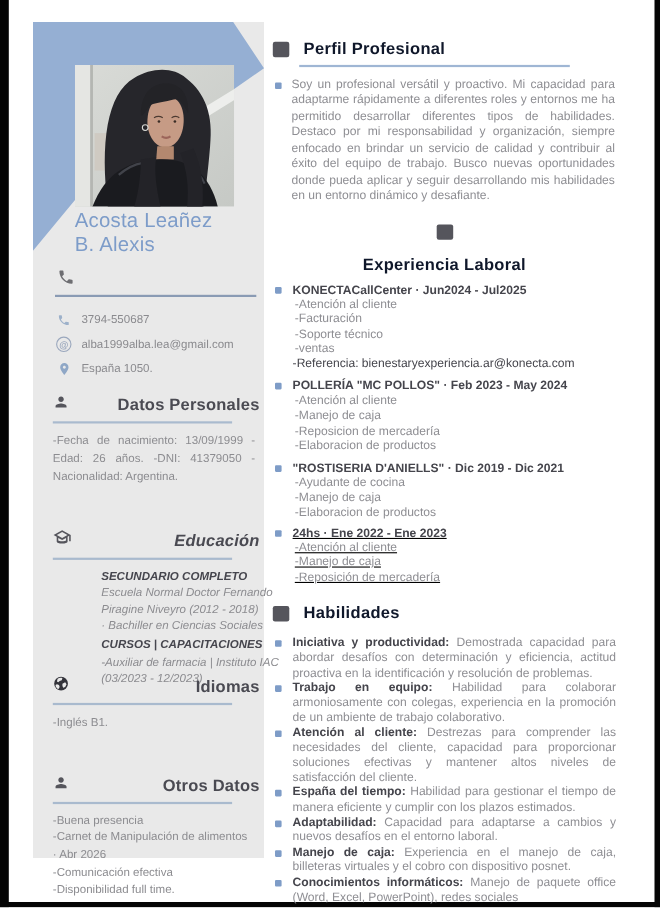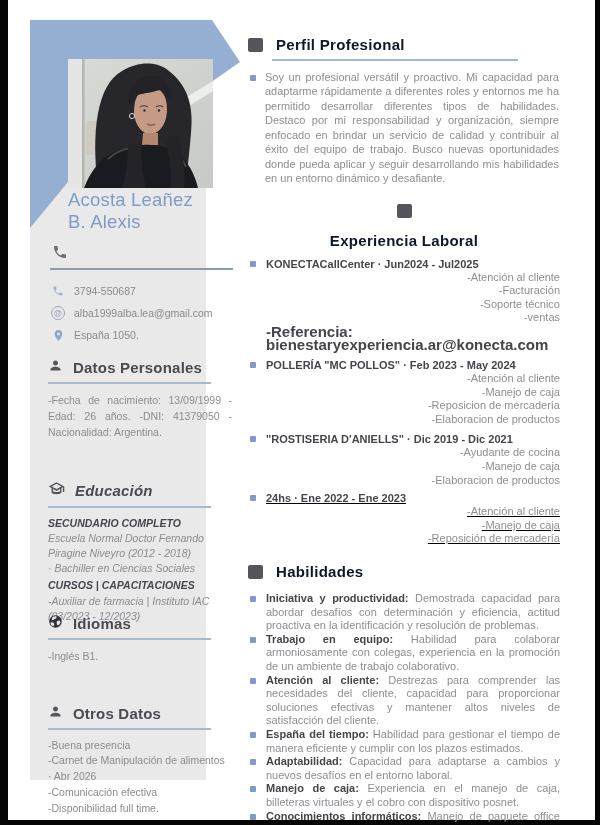--- a/index.html
+++ b/index.html
@@ -3,65 +3,65 @@
 <meta charset="utf-8">
 <style>
   html,body{margin:0;padding:0;background:#fff;}
   .page{position:relative;width:600px;height:825px;background:#ffffff;overflow:hidden;
         font-family:"Liberation Sans",sans-serif;}
   .frame-left{position:absolute;left:0;top:0;width:8px;height:825px;background:#050505;}
   .frame-right{position:absolute;right:0;top:0;width:5px;height:825px;background:#050505;}
   .frame-bottom{position:absolute;left:0;bottom:0;width:600px;height:5px;background:#050505;}
 
   
-  .sidebar{position:absolute;left:30px;top:20px;width:176px;height:760px;background:#e9e9e9;}
+  .sidebar{position:absolute;left:30px;top:20px;width:210px;height:760px;background:#e9e9e9;}
   .blue-shape{position:absolute;left:0;top:0;display:block;}
   .photo{position:absolute;left:38px;top:39px;width:145px;height:129px;overflow:hidden;}
   .photo svg{display:block;}
   .name{position:absolute;left:38px;top:169px;margin:0;font-size:18.5px;line-height:21.5px;
         font-weight:500;color:#7d9cc9;letter-spacing:.2px;}
   .phone-hdr{position:absolute;left:22px;top:224px;width:16px;height:16px;}
   .contact-divider{position:absolute;left:20px;top:248px;width:183px;height:2px;background:#8a9bb4;}
   .contact-list{position:absolute;left:21px;top:260px;margin:0;padding:0;list-style:none;}
   .contact-list li{display:flex;align-items:center;gap:9px;height:22px;
         font-size:10.5px;color:#8a8a8e;}
   .c-ico{flex:none;width:14px;height:14px;display:flex;align-items:center;justify-content:center;}
   .at-badge{display:inline-flex;align-items:center;justify-content:center;width:12px;height:12px;
         border:1.2px solid #9aa7bd;border-radius:50%;color:#9aa7bd;font-size:8.5px;font-weight:700;}
   .side-sec{position:absolute;left:18px;width:188px;}
   .sec-datos{top:338px;} .sec-edu{top:460px;font-style:italic;} .sec-idiomas{top:594px;} .sec-otros{top:684px;}
-  .side-hd{display:flex;align-items:center;gap:10px;}
+  .side-hd{display:flex;align-items:center;gap:10px;justify-content:space-between;}
   .side-hd h3{margin:0;font-size:15px;font-weight:600;color:#4a4a52;letter-spacing:.2px;}
   .side-rule{margin-top:5px;width:163px;height:1.5px;background:#a9bace;}
   .side-body{margin-top:8px;font-size:10.5px;line-height:16px;color:#8c8c90;}
   .side-body.justify{text-align:justify;width:184px;}
   .sb-line{white-space:nowrap;}
   .sb-bold{font-weight:700;color:#46464e;line-height:15.5px;}
-  .edu-line{line-height:15.2px;}
+  .edu-line{line-height:15.2px;margin-left:44px;}
   .otros-line{line-height:15.8px;}
 
   
   .main{position:absolute;left:248px;top:30px;width:312px;}
   .sec-header{display:flex;align-items:center;gap:13px;}
   .sq{flex:none;width:15px;height:14px;background:#55555c;border-radius:2px;}
   .sec-header h2{margin:0;font-size:15px;line-height:20px;font-weight:700;color:#0f172a;
         letter-spacing:.3px;}
   .hd-profile{margin-top:5px;} .hd-exp{margin-top:18px;flex-direction:column;} .hd-skills{margin-top:16px;}
   .hrule{margin:4px 0 0 24px;width:246px;height:1.5px;background:#9fb6d4;}
   .bullet{width:6px;height:6px;background:#7e9cc7;border-radius:1px;}
   .profile-row{display:flex;margin-top:9px;}
   .profile-row .bullet{flex:none;margin:5px 9px 0 2px;}
   .profile-row p{margin:0;width:294px;font-size:11px;line-height:14.5px;color:#8e8e93;
         text-align:justify;}
   .job{position:relative;padding-left:18px;}
   .job .bullet{position:absolute;left:2px;top:4px;}
   .job1{margin-top:6px;} .job2{margin-top:6px;} .job3{margin-top:6px;} .job4{margin-top:4px;text-decoration:underline;}
   .job-title{font-size:11px;line-height:14px;font-weight:700;color:#45454c;}
-  .job-line{font-size:11px;line-height:13.6px;color:#8e8e93;padding-left:2px;text-align:right;}
-  .job-ref{font-size:15px;line-height:13.6px;font-weight:700;color:#45454c;}
+  .job-line{font-size:11px;line-height:13.6px;color:#8e8e93;padding-left:2px;}
+  .job-ref{font-size:11px;line-height:13.6px;font-weight:400;color:#45454c;}
   .skill{position:relative;padding-left:18px;font-size:11px;line-height:13.6px;color:#8e8e93;
         text-align:justify;}
   .skill .bullet{position:absolute;left:2px;top:4px;}
   .skill .lead{font-weight:700;color:#45454c;}
   .skill-first{margin-top:10px;}
 </style>
 </head>
 <body>
 
 <div class="page">

